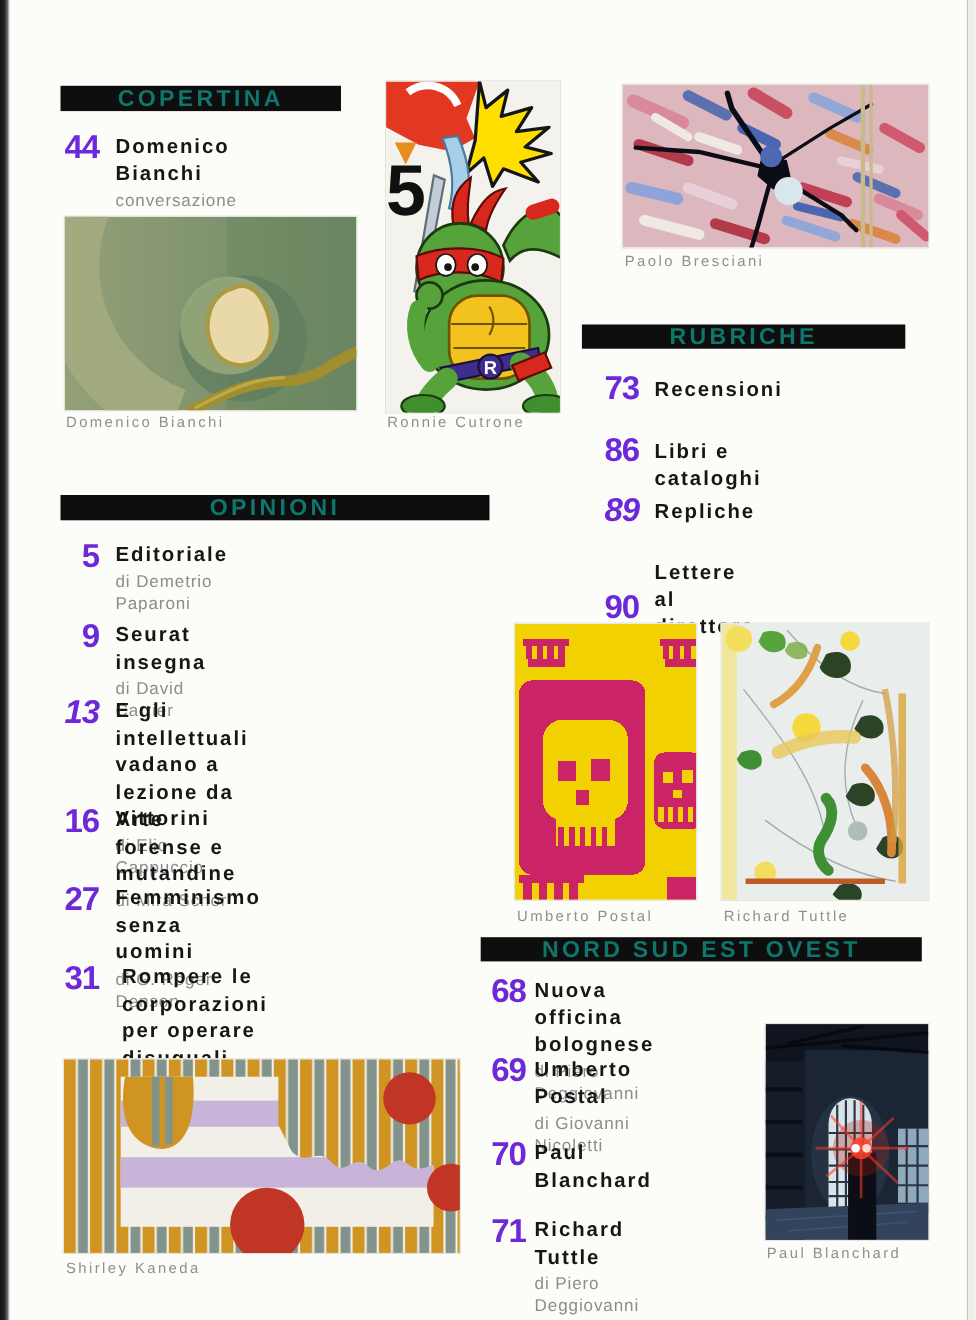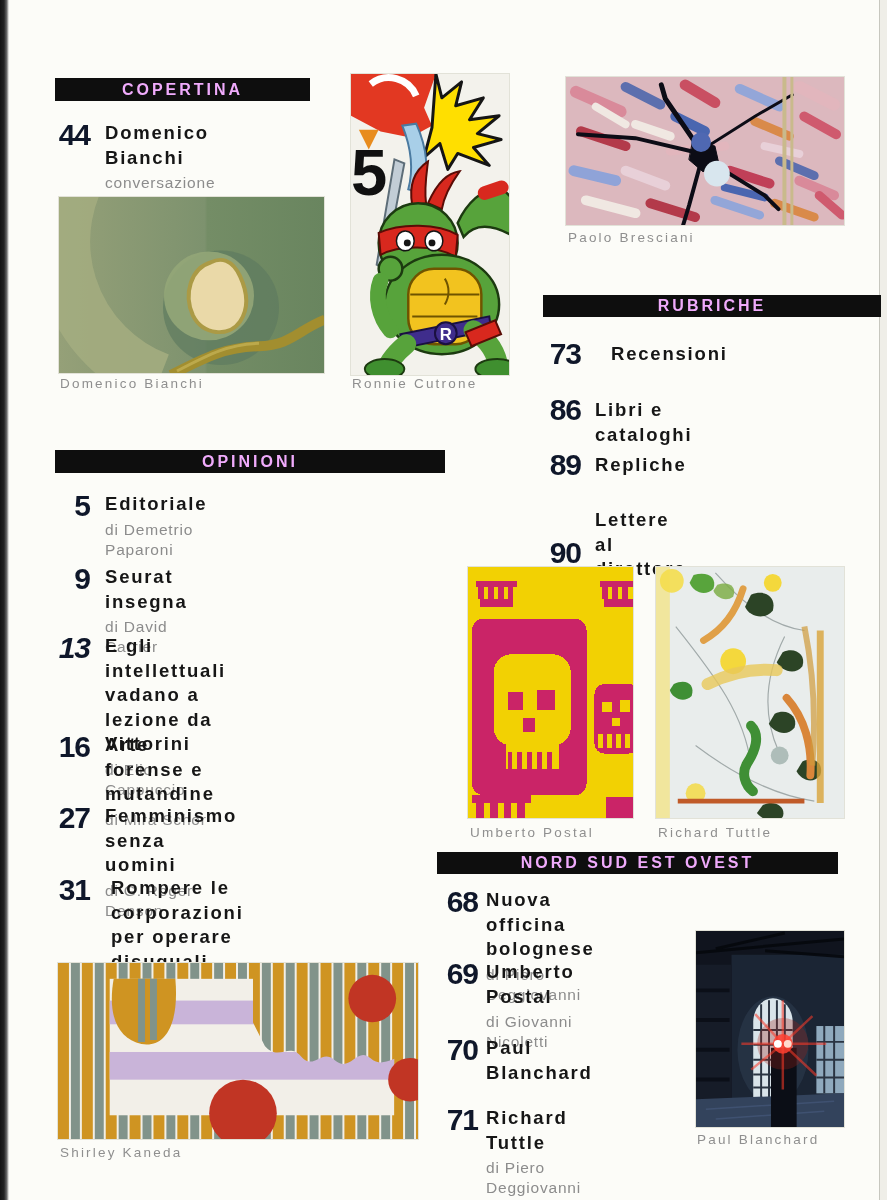--- a/index.html
+++ b/index.html
@@ -16,26 +16,26 @@
     position:absolute; right:0; top:0; width:8px; height:1200px; background:#efeee8;
   }
   .edge-line {
     position:absolute; left:879px; top:0; width:1px; height:1200px; background:#c7c7bf;
   }
   .bar {
     position:absolute; background:#0e0e0e;
     display:flex; align-items:center; justify-content:center;
   }
   .bar-label {
-    color:#f0abfc; font-weight:bold; font-size:16px; letter-spacing:3px; line-height:1;
+    color:#0f766e; font-weight:bold; font-size:21px; letter-spacing:3px; line-height:1;
   }
   .row { position:absolute; }
   .num {
     position:absolute; left:0; top:0; text-align:right;
-    font-size:30px; line-height:28px; font-weight:bold; letter-spacing:-1px; color:#0f172a;
+    font-size:30px; line-height:28px; font-weight:bold; letter-spacing:-1px; color:#6d28d9;
   }
   .entry { position:absolute; top:0; }
   .title {
     font-size:18.5px; font-weight:bold; letter-spacing:1.8px; line-height:24.5px;
     color:#161616; white-space:pre-line;
   }
   .byline {
     margin-top:3px; font-size:15.5px; letter-spacing:0.8px; line-height:20px;
     color:#8c8c8c; white-space:pre-line;
   }
@@ -163,38 +163,38 @@
     <polygon points="128,64 150,70 154,88 138,96 124,84"></polygon>
   </g>
   <circle cx="152" cy="98" r="13" fill="#d8e6ee"></circle>
   <circle cx="136" cy="66" r="10" fill="#4f68b2"></circle>
   <rect x="218" y="0" width="4" height="150" fill="#c9ba8c"></rect>
   <rect x="226" y="0" width="3" height="150" fill="#c9ba8c"></rect>
 </svg>
 </div>
 <div class="caption" style="left:568px;top:231px;">Paolo Bresciani</div>
 
-<div class="bar" style="left:543px;top:295px;width:338px;height:22px;">
+<div class="bar" style="left:529px;top:295px;width:294px;height:22px;">
   <span class="bar-label">RUBRICHE</span>
 </div>
 
 <div class="row" style="left:543px;top:340px;">
   <span class="num" style="width:38px;">73</span>
-  <div class="entry" style="left:52px;top:2px;margin-left:16px;">
+  <div class="entry" style="left:52px;top:2px;">
     <div class="title">Recensioni</div>
   </div>
 </div>
 <div class="row" style="left:543px;top:396px;">
   <span class="num" style="width:38px;">86</span>
   <div class="entry" style="left:52px;top:2px;">
     <div class="title">Libri e cataloghi</div>
   </div>
 </div>
 <div class="row" style="left:543px;top:451px;">
-  <span class="num" style="width:38px;">89</span>
+  <span class="num" style="width:38px;font-style:italic;">89</span>
   <div class="entry" style="left:52px;top:2px;">
     <div class="title">Repliche</div>
   </div>
 </div>
 <div class="row" style="left:543px;top:506px;">
   <span class="num" style="width:38px;margin-top:33px;">90</span>
   <div class="entry" style="left:52px;top:2px;">
     <div class="title">Lettere al direttore</div>
   </div>
 </div>

